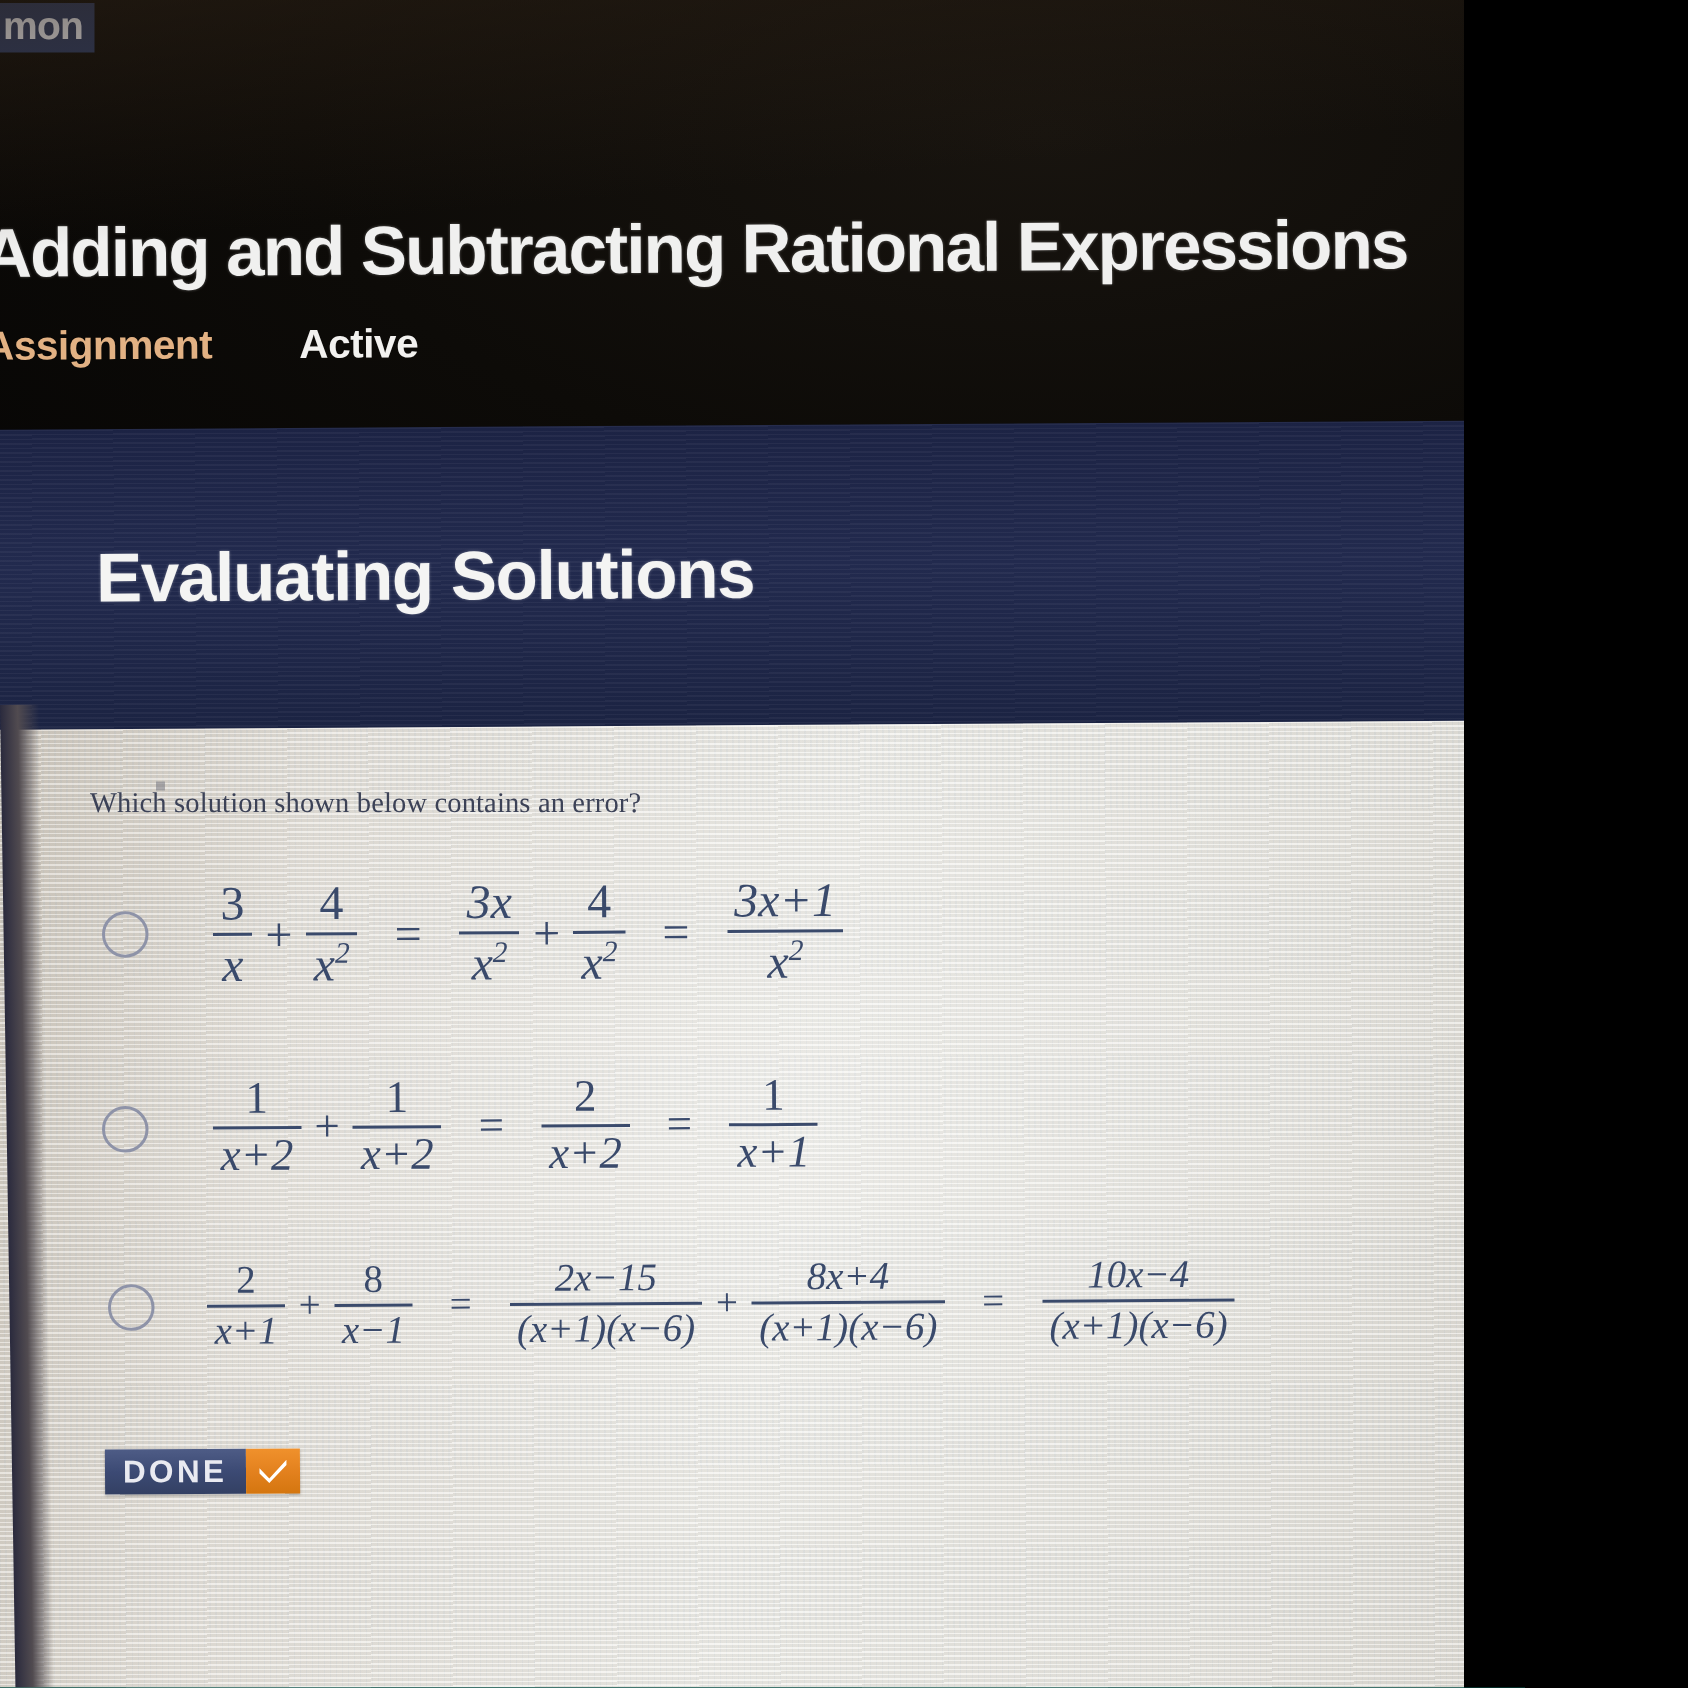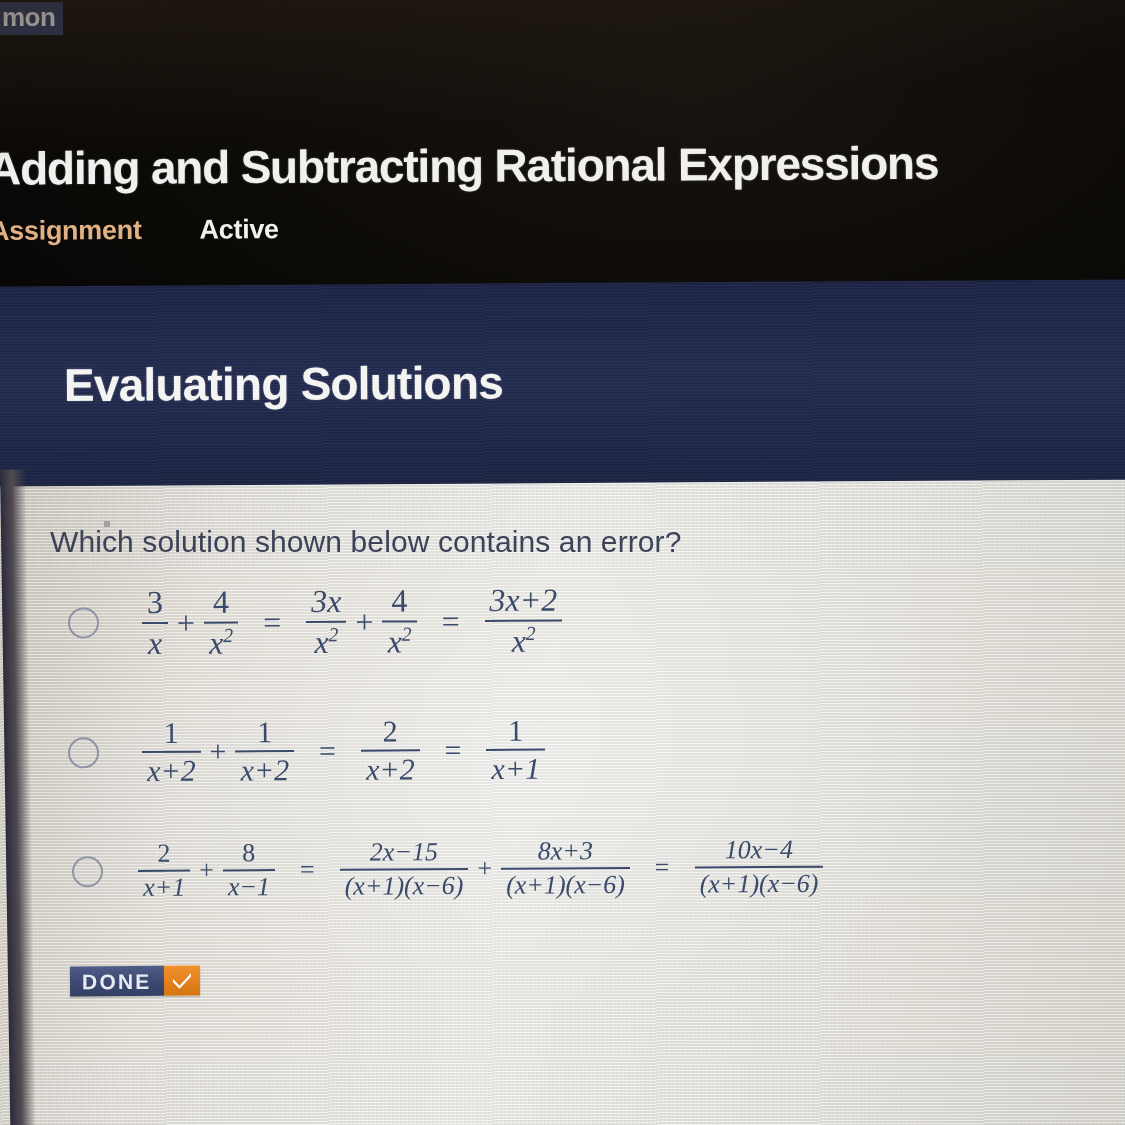--- a/index.html
+++ b/index.html
@@ -6,21 +6,21 @@
   html, body {
     margin: 0;
     padding: 0;
     background: #000;
   }
   body {
     font-family: "Liberation Sans", sans-serif;
   }
   #screen {
     position: relative;
-    width: 1125px;
+    width: 976px;
     height: 1125px;
     overflow: hidden;
     background: #14b8a6;
   }
 
   
   .dark-top {
     position: absolute;
     left: 0; top: 0;
     width: 1125px; height: 300px;
@@ -150,26 +150,27 @@
     left: 0; top: 470px;
     width: 26px; height: 660px;
     background: linear-gradient(90deg, #2a2a3d 0%, #514b50 45%, rgba(210,205,198,0) 100%);
     transform: rotate(-0.9deg);
     transform-origin: top left;
     pointer-events: none;
   }
 
   .q-text {
     position: absolute;
-    left: 50px;
+    left: 60px;
     top: 525px;
-    font-size: 30px;
+    font-size: 19px;
     color: #3c4257;
     letter-spacing: 0.1px;
     white-space: nowrap;
+    font-family: Liberation Serif, serif;
   }
 
   
   .option {
     position: absolute;
     display: flex;
     align-items: center;
     white-space: nowrap;
   }
   .radio {
@@ -309,21 +310,21 @@
         <span class="den ital">x<sup class="pw">2</sup></span>
       </span>
       <span class="op">+</span>
       <span class="frac">
         <span class="num">4</span>
         <span class="bar"></span>
         <span class="den ital">x<sup class="pw">2</sup></span>
       </span>
       <span class="eq">=</span>
       <span class="frac">
-        <span class="num ital">3x+2</span>
+        <span class="num ital">3x+1</span>
         <span class="bar"></span>
         <span class="den ital">x<sup class="pw">2</sup></span>
       </span>
     </div>
   </div>
 
   <div class="option" id="opt2" style="left:68px; top:716px; transform:rotate(-0.35deg);">
     <div class="radio"></div>
     <div class="expr" style="font-size:30px; margin-left:40px;">
       <span class="frac">
@@ -367,21 +368,21 @@
         <span class="den ital">x−1</span>
       </span>
       <span class="eq">=</span>
       <span class="frac">
         <span class="num ital">2x−15</span>
         <span class="bar"></span>
         <span class="den ital">(x+1)(x−6)</span>
       </span>
       <span class="op">+</span>
       <span class="frac">
-        <span class="num ital">8x+3</span>
+        <span class="num ital">8x+4</span>
         <span class="bar"></span>
         <span class="den ital">(x+1)(x−6)</span>
       </span>
       <span class="eq">=</span>
       <span class="frac">
         <span class="num ital">10x−4</span>
         <span class="bar"></span>
         <span class="den ital">(x+1)(x−6)</span>
       </span>
     </div>

